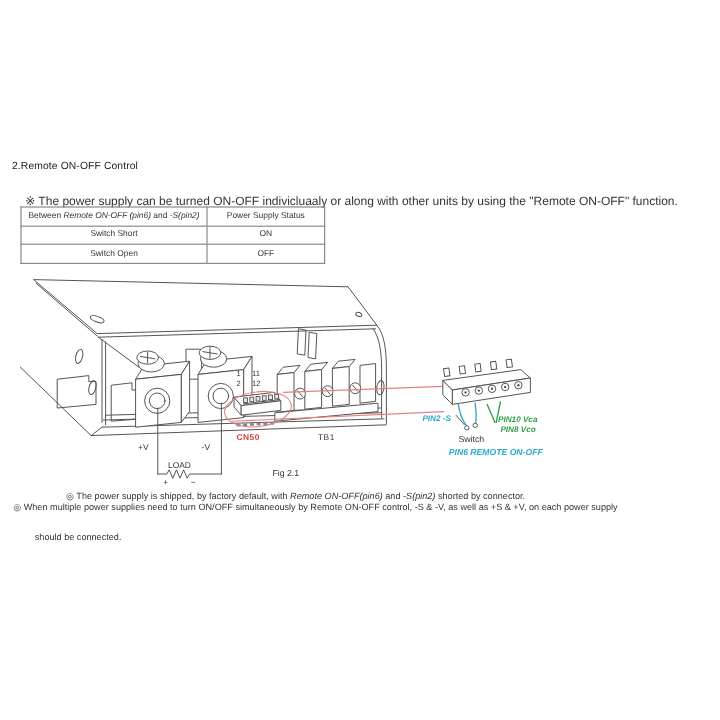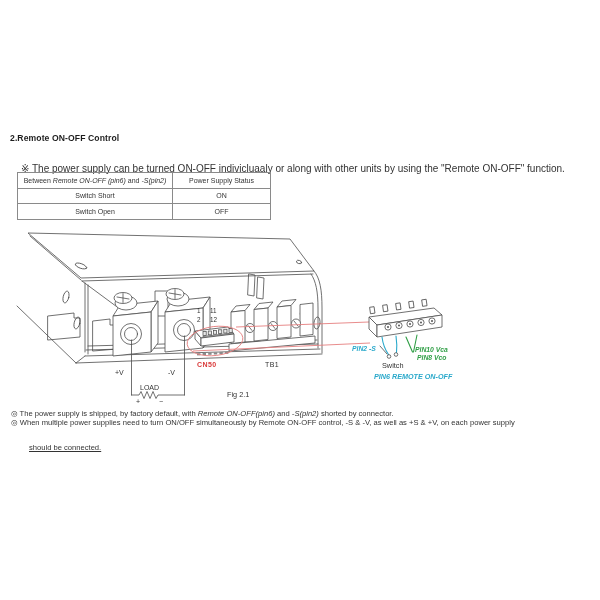--- a/index.html
+++ b/index.html
@@ -2,33 +2,33 @@
 <html><head>
 <meta charset="utf-8">
 <style>
   html,body{margin:0;padding:0;}
   body{
     width:600px;height:600px;background:#ffffff;position:relative;
     font-family:"Liberation Sans","DejaVu Sans",sans-serif;color:#2b2b2b;
     overflow:hidden;
   }
   .abs{position:absolute;}
-  .section-title{left:10px;top:133px;font-size:8.6px;font-weight:bold;color:#1d1d1d;letter-spacing:.1px;}
+  .section-title{left:10px;top:133px;font-size:8.6px;font-weight:normal;color:#1d1d1d;letter-spacing:.1px;}
   .intro{left:21px;top:163px;font-size:10px;color:#333;}
   table.spec{
     position:absolute;left:17px;top:172px;border-collapse:collapse;
     font-size:7px;color:#333;table-layout:fixed;
   }
   table.spec th,table.spec td{
     border:1px solid #8a8a8a;font-weight:normal;text-align:center;
     height:14.5px;padding:0 3px;white-space:nowrap;
   }
   .col-a{width:148px;} .col-b{width:91px;}
   .notes{left:11px;font-size:7.6px;color:#333;white-space:nowrap;}
-  .n1{top:409px;} .n2{top:418px;} .n2b{top:443px;left:29px;text-decoration:underline;}
+  .n1{top:409px;margin-left:44px;} .n2{top:418px;} .n2b{top:443px;left:29px;}
   i{font-style:italic;}
   svg text{font-family:"Liberation Sans","DejaVu Sans",sans-serif;}
   .ln{fill:none;stroke:#4d4d4d;stroke-width:.8;stroke-linejoin:round;stroke-linecap:round;}
   .lnf{fill:#ffffff;stroke:#4d4d4d;stroke-width:.8;stroke-linejoin:round;}
   .pin{fill:#e8e8e8;stroke:#444;stroke-width:.7;}
   .dash{fill:#8a8a8a;stroke:none;}
   .redln{fill:none;stroke:#e57f7f;stroke-width:.9;}
   .cyanln{fill:none;stroke:#2aa9cb;stroke-width:1.1;stroke-linecap:round;}
   .greenln{fill:none;stroke:#2f9e45;stroke-width:1.1;stroke-linecap:round;}
   .lbl{fill:#333;font-size:7px;}

